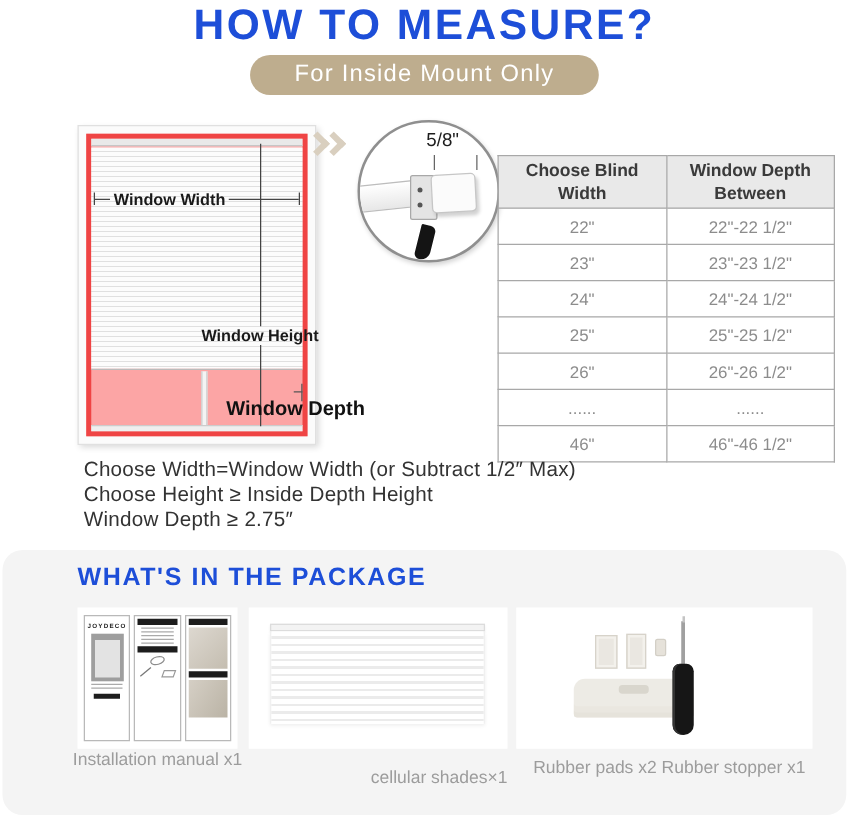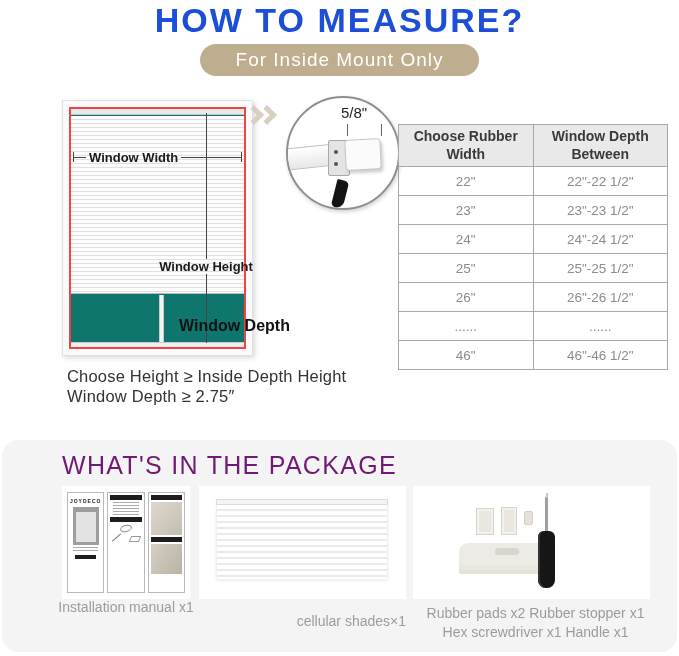--- a/index.html
+++ b/index.html
@@ -10,21 +10,21 @@
   
   .title { position:absolute; top:1px; left:0; right:0; text-align:center;
            font-size:34px; font-weight:800; color:#1d4ed8; letter-spacing:2px; }
   .banner { position:absolute; top:44px; left:50%; transform:translateX(-50%);
             background:#bead8e; color:#fff; font-size:19px; letter-spacing:1px;
             padding:5px 36px; border-radius:17px; white-space:nowrap;text-align:center; }
 
   
   .window { position:absolute; left:62px; top:100px; width:191px; height:256px;
             background:#fbfbfb; border:1px solid #e0e0e0; box-shadow:2px 2px 5px rgba(0,0,0,.15); padding:6px; }
-  .win-inner { position:relative; width:100%; height:100%; border:2px solid #ef4444; background:#0f766e; }
+  .win-inner { position:relative; width:100%; height:100%; border:4px solid #ef4444; background:#fca5a5; }
   .headrail { position:absolute; top:0; left:0; right:0; height:6px; background:#e9e9e9; border-bottom:1px solid #c6c6c6; }
   .shade-area { position:absolute; top:7px; left:0; right:0; height:178px;
                 background:repeating-linear-gradient(180deg,#fcfcfc 0px,#fcfcfc 3px,#e0e0e0 3px,#e0e0e0 4px);
                 border-bottom:1px solid #bbb; }
   .mullion { position:absolute; top:186px; bottom:5px; left:88px; width:5px; background:#f4f4f4;
              border-left:1px solid #ccc; border-right:1px solid #ccc; }
   .sill { position:absolute; bottom:0; left:0; right:0; height:5px; background:#efefef; border-top:1px solid #ccc; }
 
   .dim-w { position:absolute; top:41px; left:2px; right:2px; height:14px; display:flex; align-items:center; }
   .dim-w .tick { width:1px; height:10px; background:#444; }
@@ -71,22 +71,22 @@
                    color:#3a3a3a; height:42px; width:50%; line-height:1.25; text-align:center; padding:2px 10px; }
   .size-table td { border:1px solid #a8a8a8; font-size:13.5px; color:#8c8c8c; text-align:center; height:29px; }
 
   
   .notes { position:absolute; left:67px; top:366px; font-size:16.5px; color:#333;
            line-height:20px; letter-spacing:.2px; }
 
   
   .package { position:absolute; left:2px; right:2px; top:440px; height:212px;
              background:#f4f4f4; border-radius:16px; }
-  .pkg-heading { position:absolute; left:60px; top:11px; font-size:25px; font-weight:400;
-                 color:#701a75; letter-spacing:1.3px; }
+  .pkg-heading { position:absolute; left:60px; top:11px; font-size:20px; font-weight:700;
+                 color:#1d4ed8; letter-spacing:1.3px; }
   .card { position:absolute; top:46px; height:113px; background:#fff; }
   .card1 { left:60px; width:128px; }
   .card2 { left:197px; width:207px; }
   .card3 { left:411px; width:237px; }
   .caption { position:absolute; text-align:center; font-size:14px; color:#9c9c9c; line-height:19px; }
   .cap1 { left:10px; top:158px; width:228px; }
   .cap2 { left:197px; top:172px; width:207px;text-align:right; }
   .cap3 { left:400px; top:164px; width:267px; }
 
   
@@ -172,21 +172,21 @@
     </div>
     <div class="bracket-front"></div>
     <div class="cord-black"></div>
     <div class="measure-ticks"></div>
     <div class="measure-label">5/8"</div>
   </div>
 
   <table class="size-table">
     <thead>
       <tr>
-        <th>Choose Rubber Width</th>
+        <th>Choose Blind Width</th>
         <th>Window Depth Between</th>
       </tr>
     </thead>
     <tbody>
       <tr>
         <td>22"</td>
         <td>22"-22 1/2"</td>
       </tr>
       <tr>
         <td>23"</td>
@@ -209,20 +209,21 @@
         <td>......</td>
       </tr>
       <tr>
         <td>46"</td>
         <td>46"-46 1/2"</td>
       </tr>
     </tbody>
   </table>
 
   <div class="notes">
+    <div>Choose Width=Window Width (or Subtract 1/2″ Max)</div>
     <div>Choose Height ≥ Inside Depth Height</div>
     <div>Window Depth ≥ 2.75″</div>
   </div>
 
   <div class="package">
     <div class="pkg-heading">WHAT'S IN THE PACKAGE</div>
 
     <div class="card card1">
       <div class="manual">
         <div class="panel">
@@ -268,17 +269,16 @@
         <div class="slot"></div>
       </div>
       <div class="sd-shaft"></div>
       <div class="sd-handle"></div>
     </div>
 
     <div class="caption cap1">Installation manual x1</div>
     <div class="caption cap2">cellular shades×1</div>
     <div class="caption cap3">
       <div>Rubber pads x2 Rubber stopper x1</div>
-      <div>Hex screwdriver x1 Handle x1</div>
     </div>
   </div>
 
 </div>
 
 </body></html>

